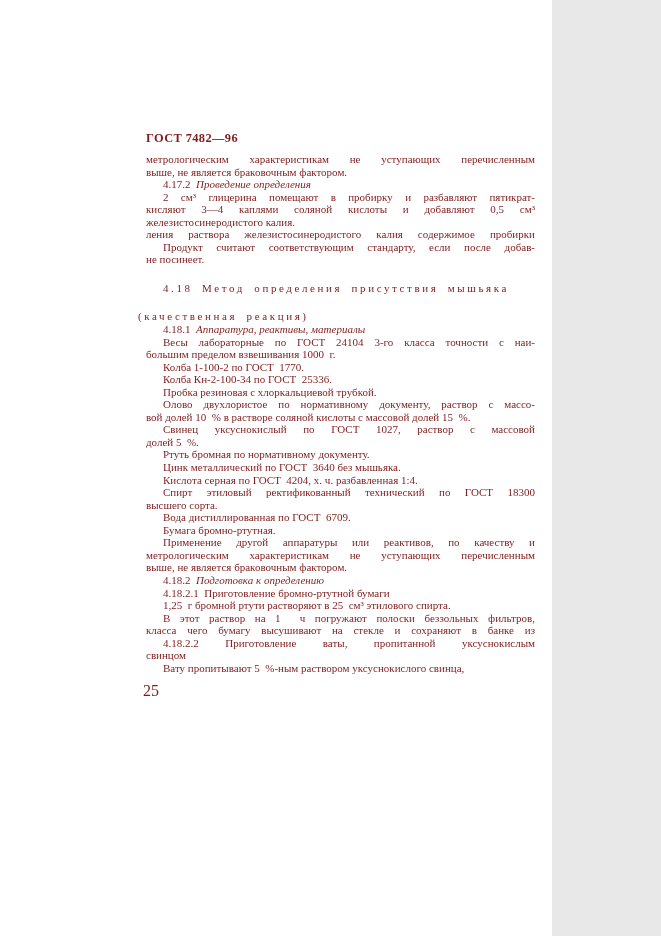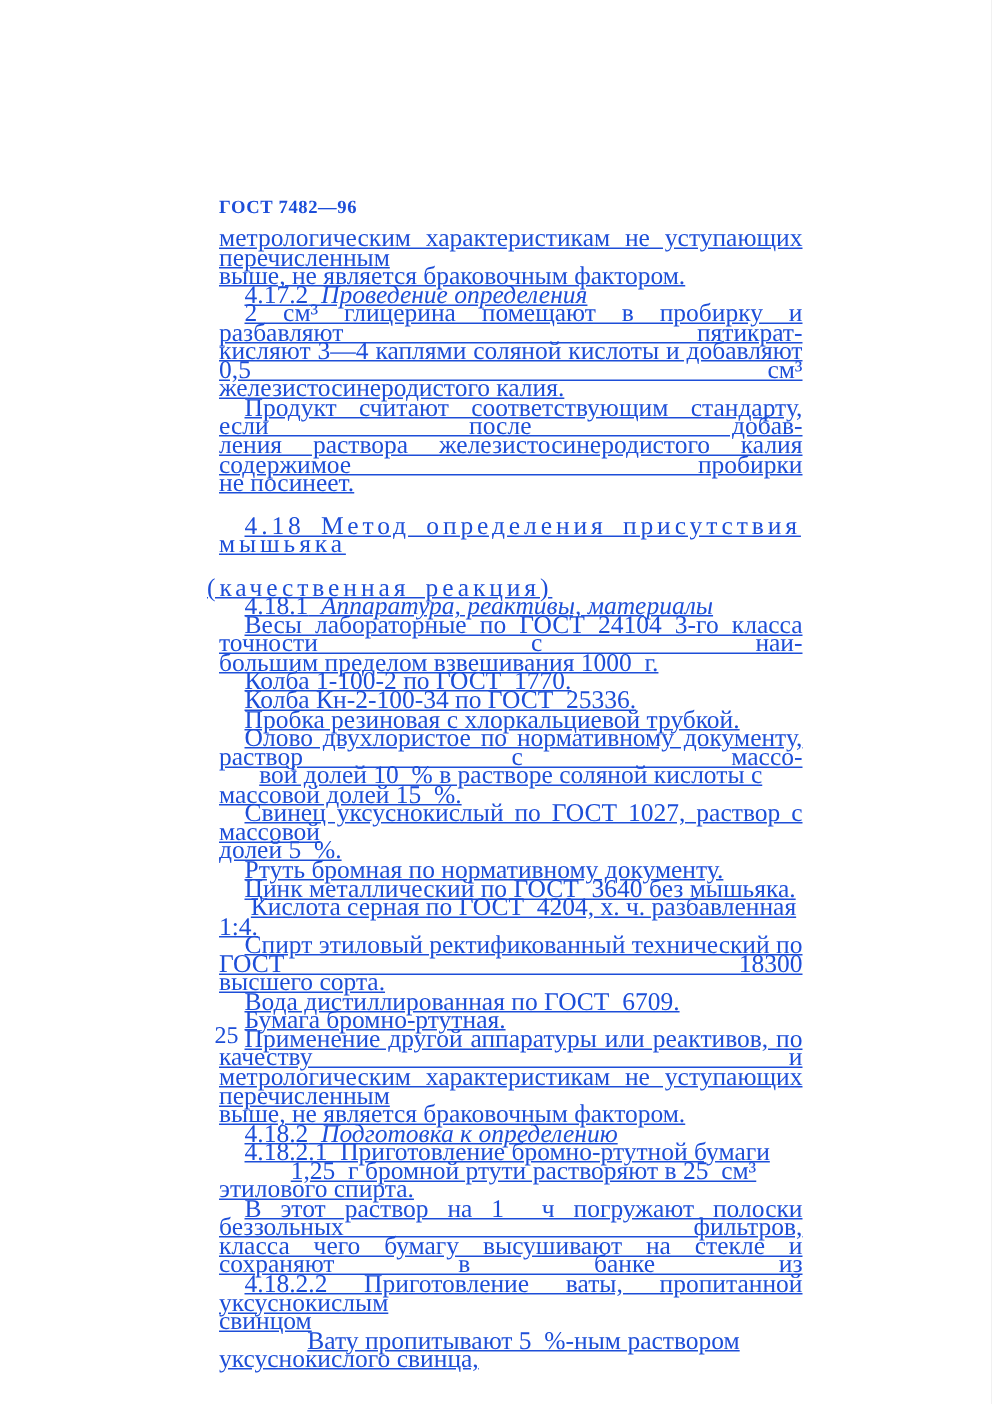--- a/index.html
+++ b/index.html
@@ -1,42 +1,41 @@
 <!DOCTYPE html>
 <html lang="ru"><head>
 <meta charset="utf-8">
 <style>
   * { margin: 0; padding: 0; box-sizing: border-box; }
   html, body { background: #e8e8e8; }
   .page {
     position: relative;
-    width: 661px;
+    width: 552px;
     height: 936px;
     background: #ffffff;
-    color: #1d4ed8;
+    color: #7f1d1d;
     font-family: "Liberation Serif", "DejaVu Serif", serif;
     overflow: hidden;
   }
   .doc-header {
     position: absolute;
     left: 146px;
     top: 131px;
     width: 389px;
     font-size: 12.4px;
     font-weight: bold;
     letter-spacing: 0.4px;
   }
   .doc-body {
     position: absolute;
     left: 146px;
     top: 153px;
     width: 389px;
-    font-size: 17px;
+    font-size: 11px;
     line-height: 12.55px;
-    text-decoration: underline;
   }
   .line {
     text-align: justify;
     text-align-last: justify;
   }
   .line.last {
     text-align: center;
     text-align-last: left;
   }
   .line.indent { text-indent: 17px; }
@@ -71,22 +70,22 @@
       </div>
       <div class="para heading-italic">
         <div class="line last indent"><span class="num">4.17.2</span>&nbsp; <span class="title">Проведение определения</span></div>
       </div>
       <div class="para body">
         <div class="line indent">2 см³ глицерина помещают в пробирку и разбавляют пятикрат-</div>
         <div class="line">кисляют 3—4 каплями соляной кислоты и добавляют 0,5 см³</div>
         <div class="line last">железистосинеродистого калия.</div>
       </div>
       <div class="para body">
+        <div class="line">ления раствора железистосинеродистого калия содержимое пробирки</div>
         <div class="line indent">Продукт считают соответствующим стандарту, если после добав-</div>
-        <div class="line">ления раствора железистосинеродистого калия содержимое пробирки</div>
         <div class="line last">не посинеет.</div>
       </div>
       <div class="para heading-spaced">
         <div class="line indent spaced">4.18 Метод определения присутствия мышьяка</div>
         <div class="line last spaced outdent">(качественная реакция)</div>
       </div>
       <div class="para heading-italic">
         <div class="line last indent"><span class="num">4.18.1</span>&nbsp; <span class="title">Аппаратура, реактивы, материалы</span></div>
       </div>
       <div class="para body">

